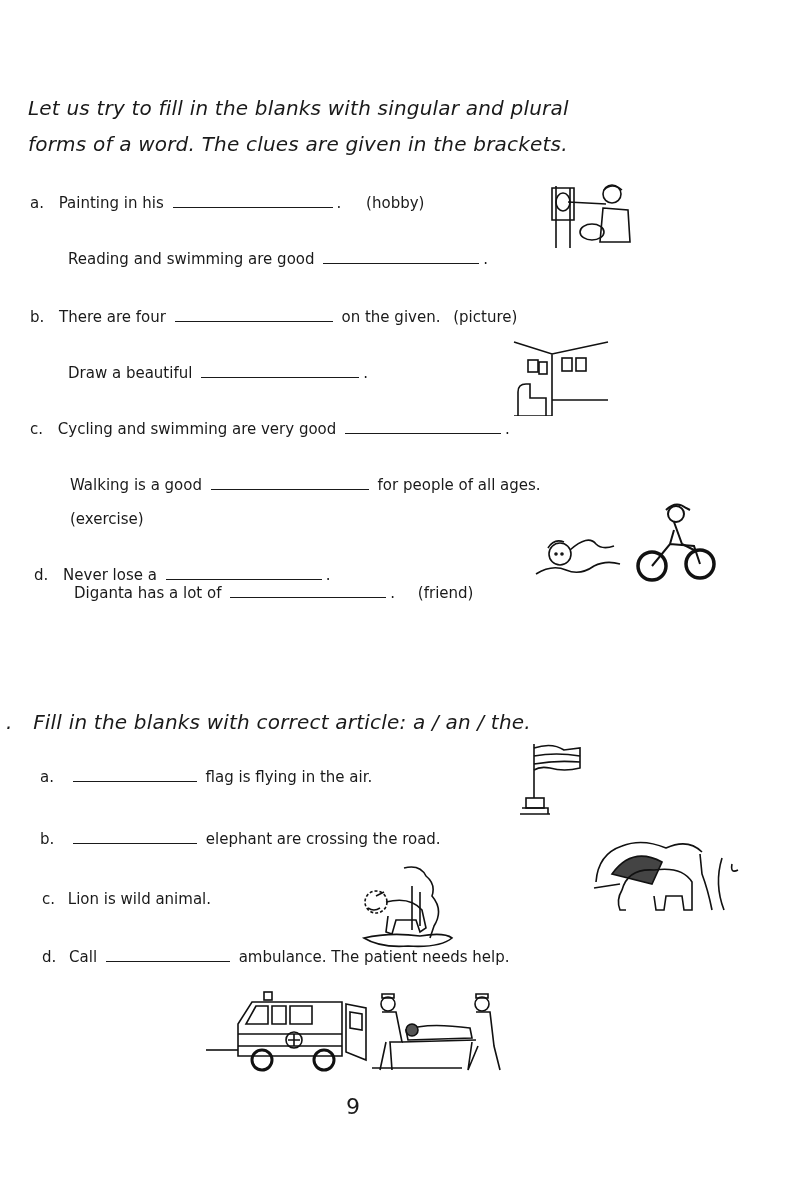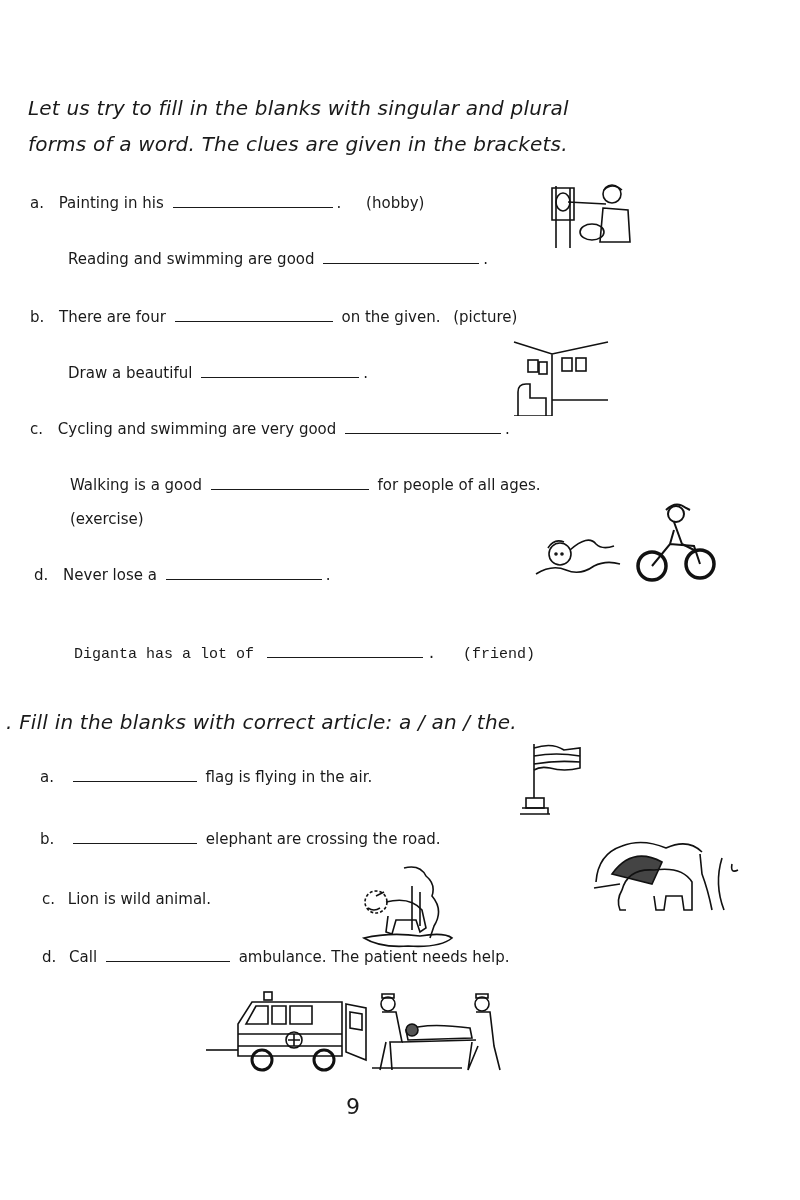--- a/index.html
+++ b/index.html
@@ -54,29 +54,29 @@
   <span class="blank" style="width:158px"></span>
   <span>for people of all ages.</span>
 </div>
 <div class="abs line" style="left:70px;top:510px;">(exercise)</div>
 
 <div class="abs line" style="left:34px;top:566px;">
   <span>d.</span>
   <span style="margin-left:10px">Never lose a</span>
   <span class="blank" style="width:156px"></span><span>.</span>
 </div>
-<div class="abs line" style="left:74px;top:646px;font-family:Liberation Mono, monospace;">
+<div class="abs line" style="left:74px;top:584px;">
   <span>Diganta has a lot of</span>
   <span class="blank" style="width:156px"></span><span>.</span>
   <span style="margin-left:18px">(friend)</span>
 </div>
 
 <div class="abs instr" style="left:6px;top:710px;">
   <span>.</span>
-  <span style="">Fill in the blanks with correct article: a / an / the.</span>
+  <span style="margin-left:14px">Fill in the blanks with correct article: a / an / the.</span>
 </div>
 
 <div class="abs line" style="left:40px;top:768px;">
   <span>a.</span>
   <span class="blank" style="width:124px;margin-left:14px"></span>
   <span>flag is flying in the air.</span>
 </div>
 <div class="abs line" style="left:40px;top:830px;">
   <span>b.</span>
   <span class="blank" style="width:124px;margin-left:14px"></span>

